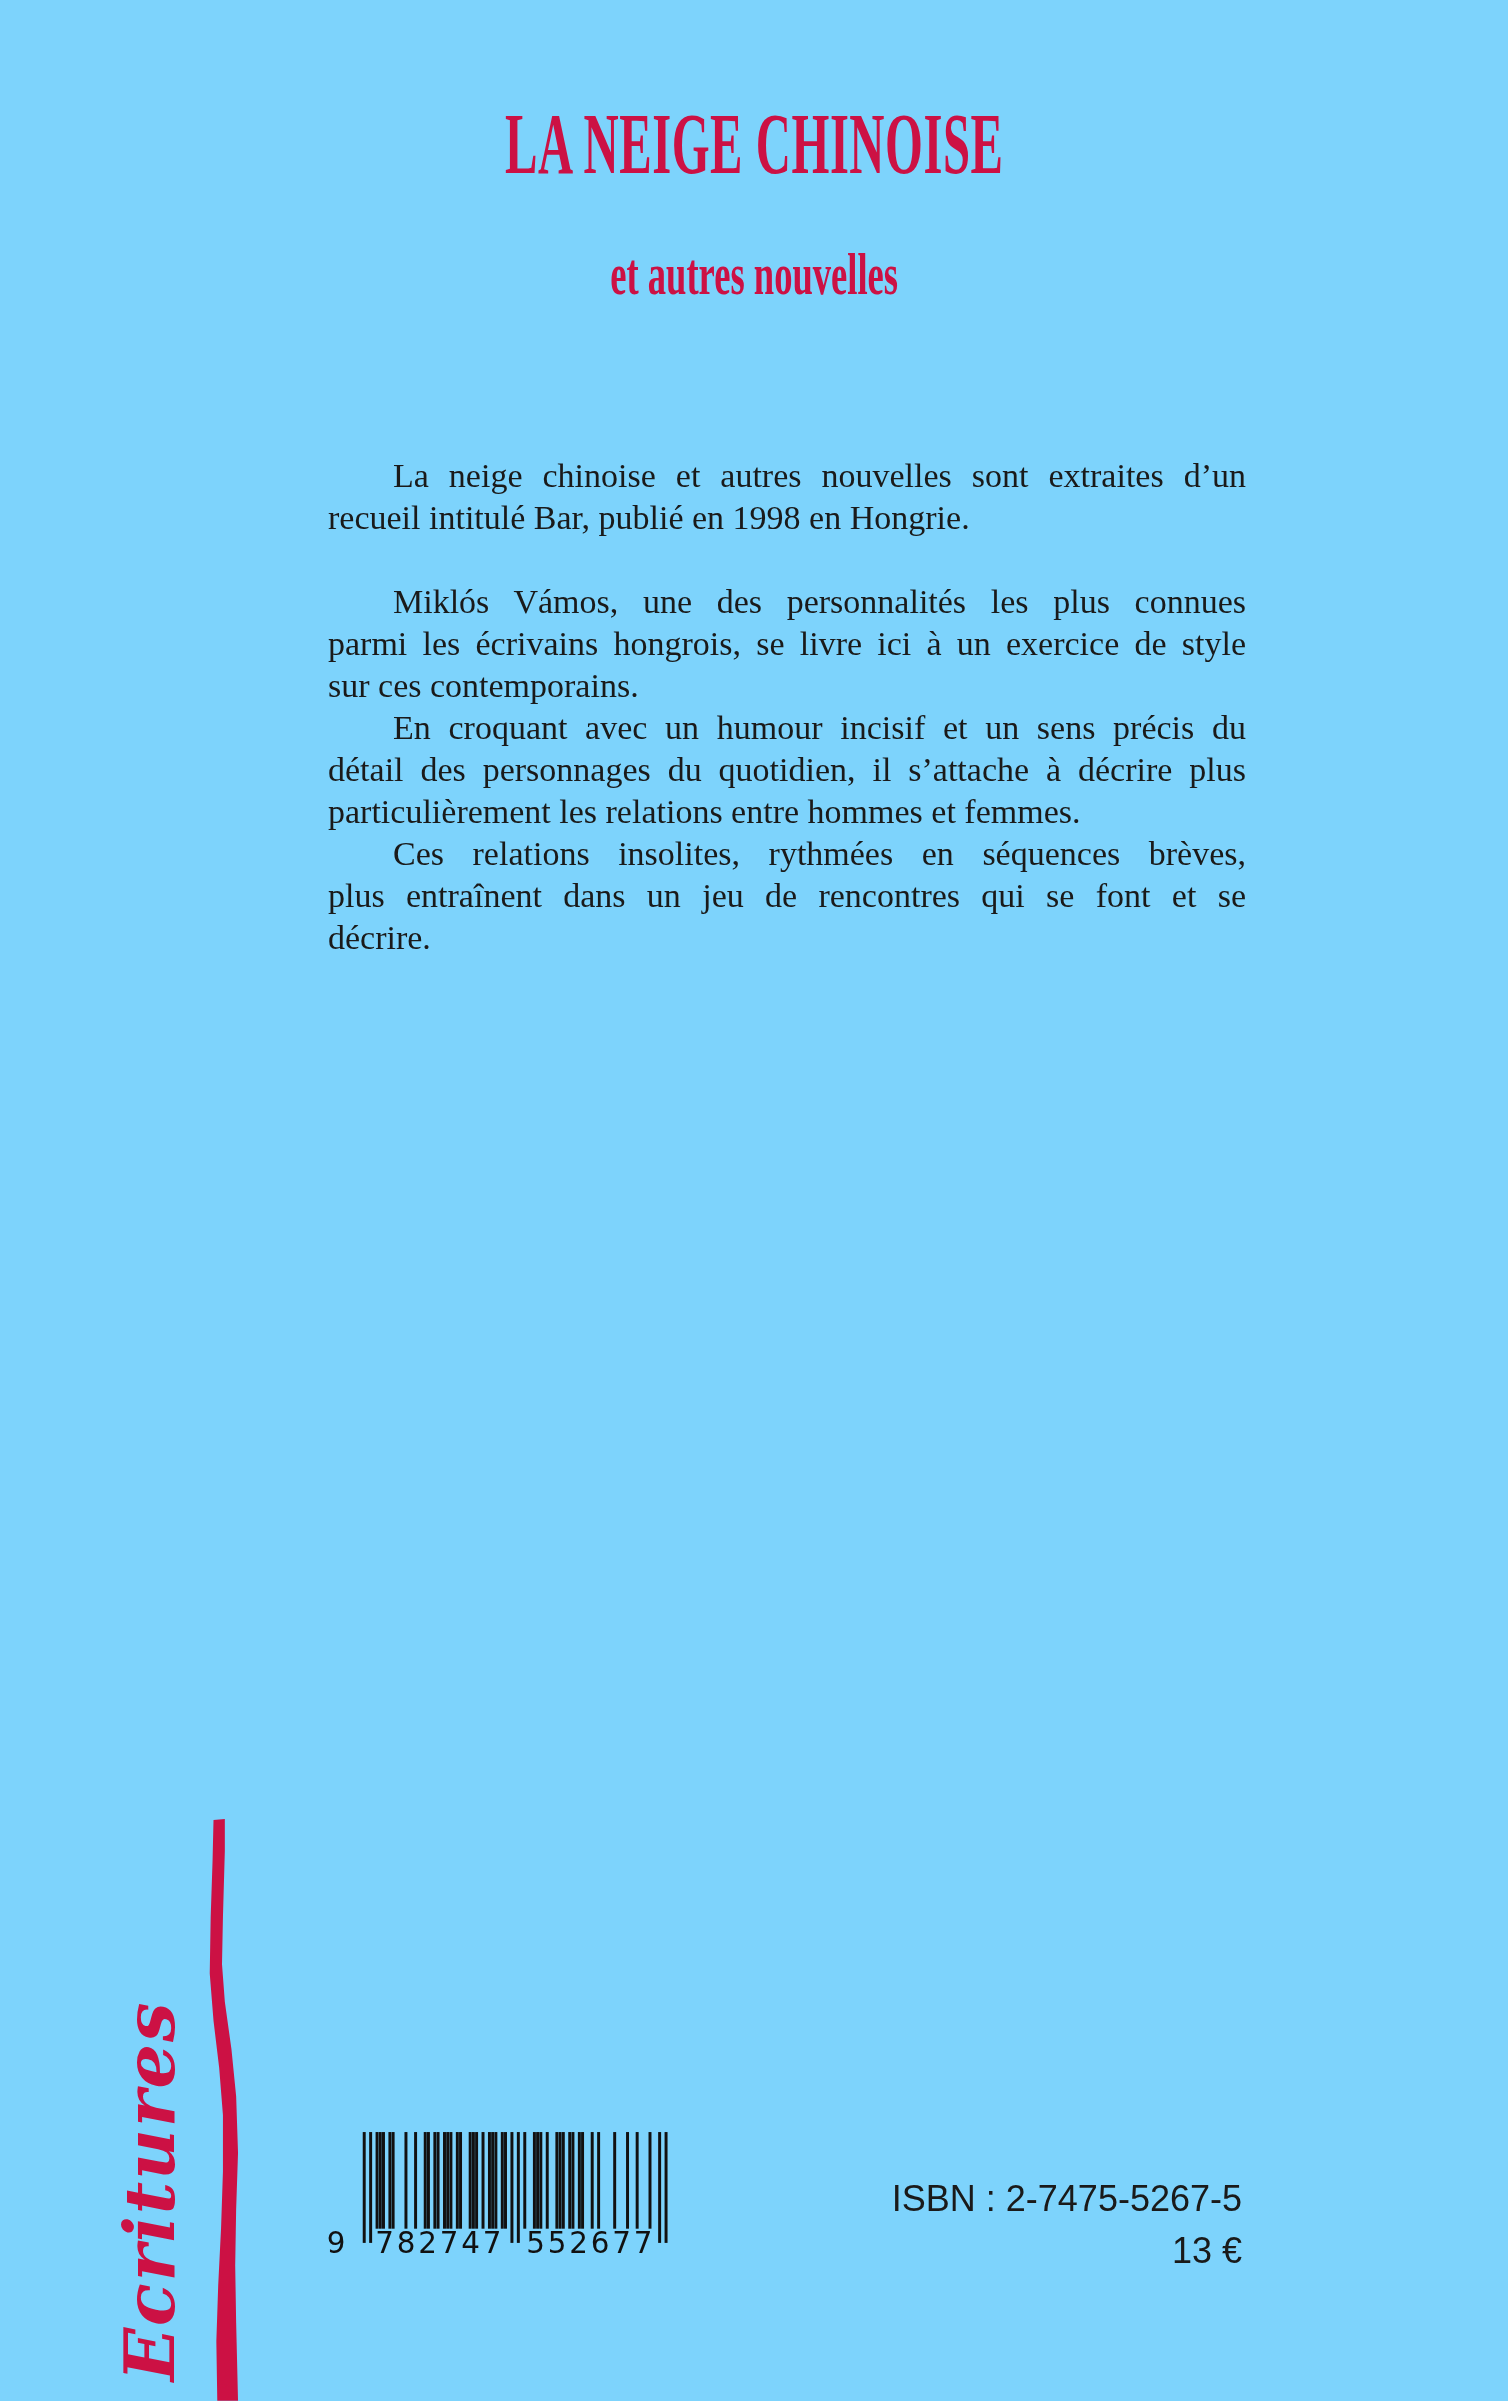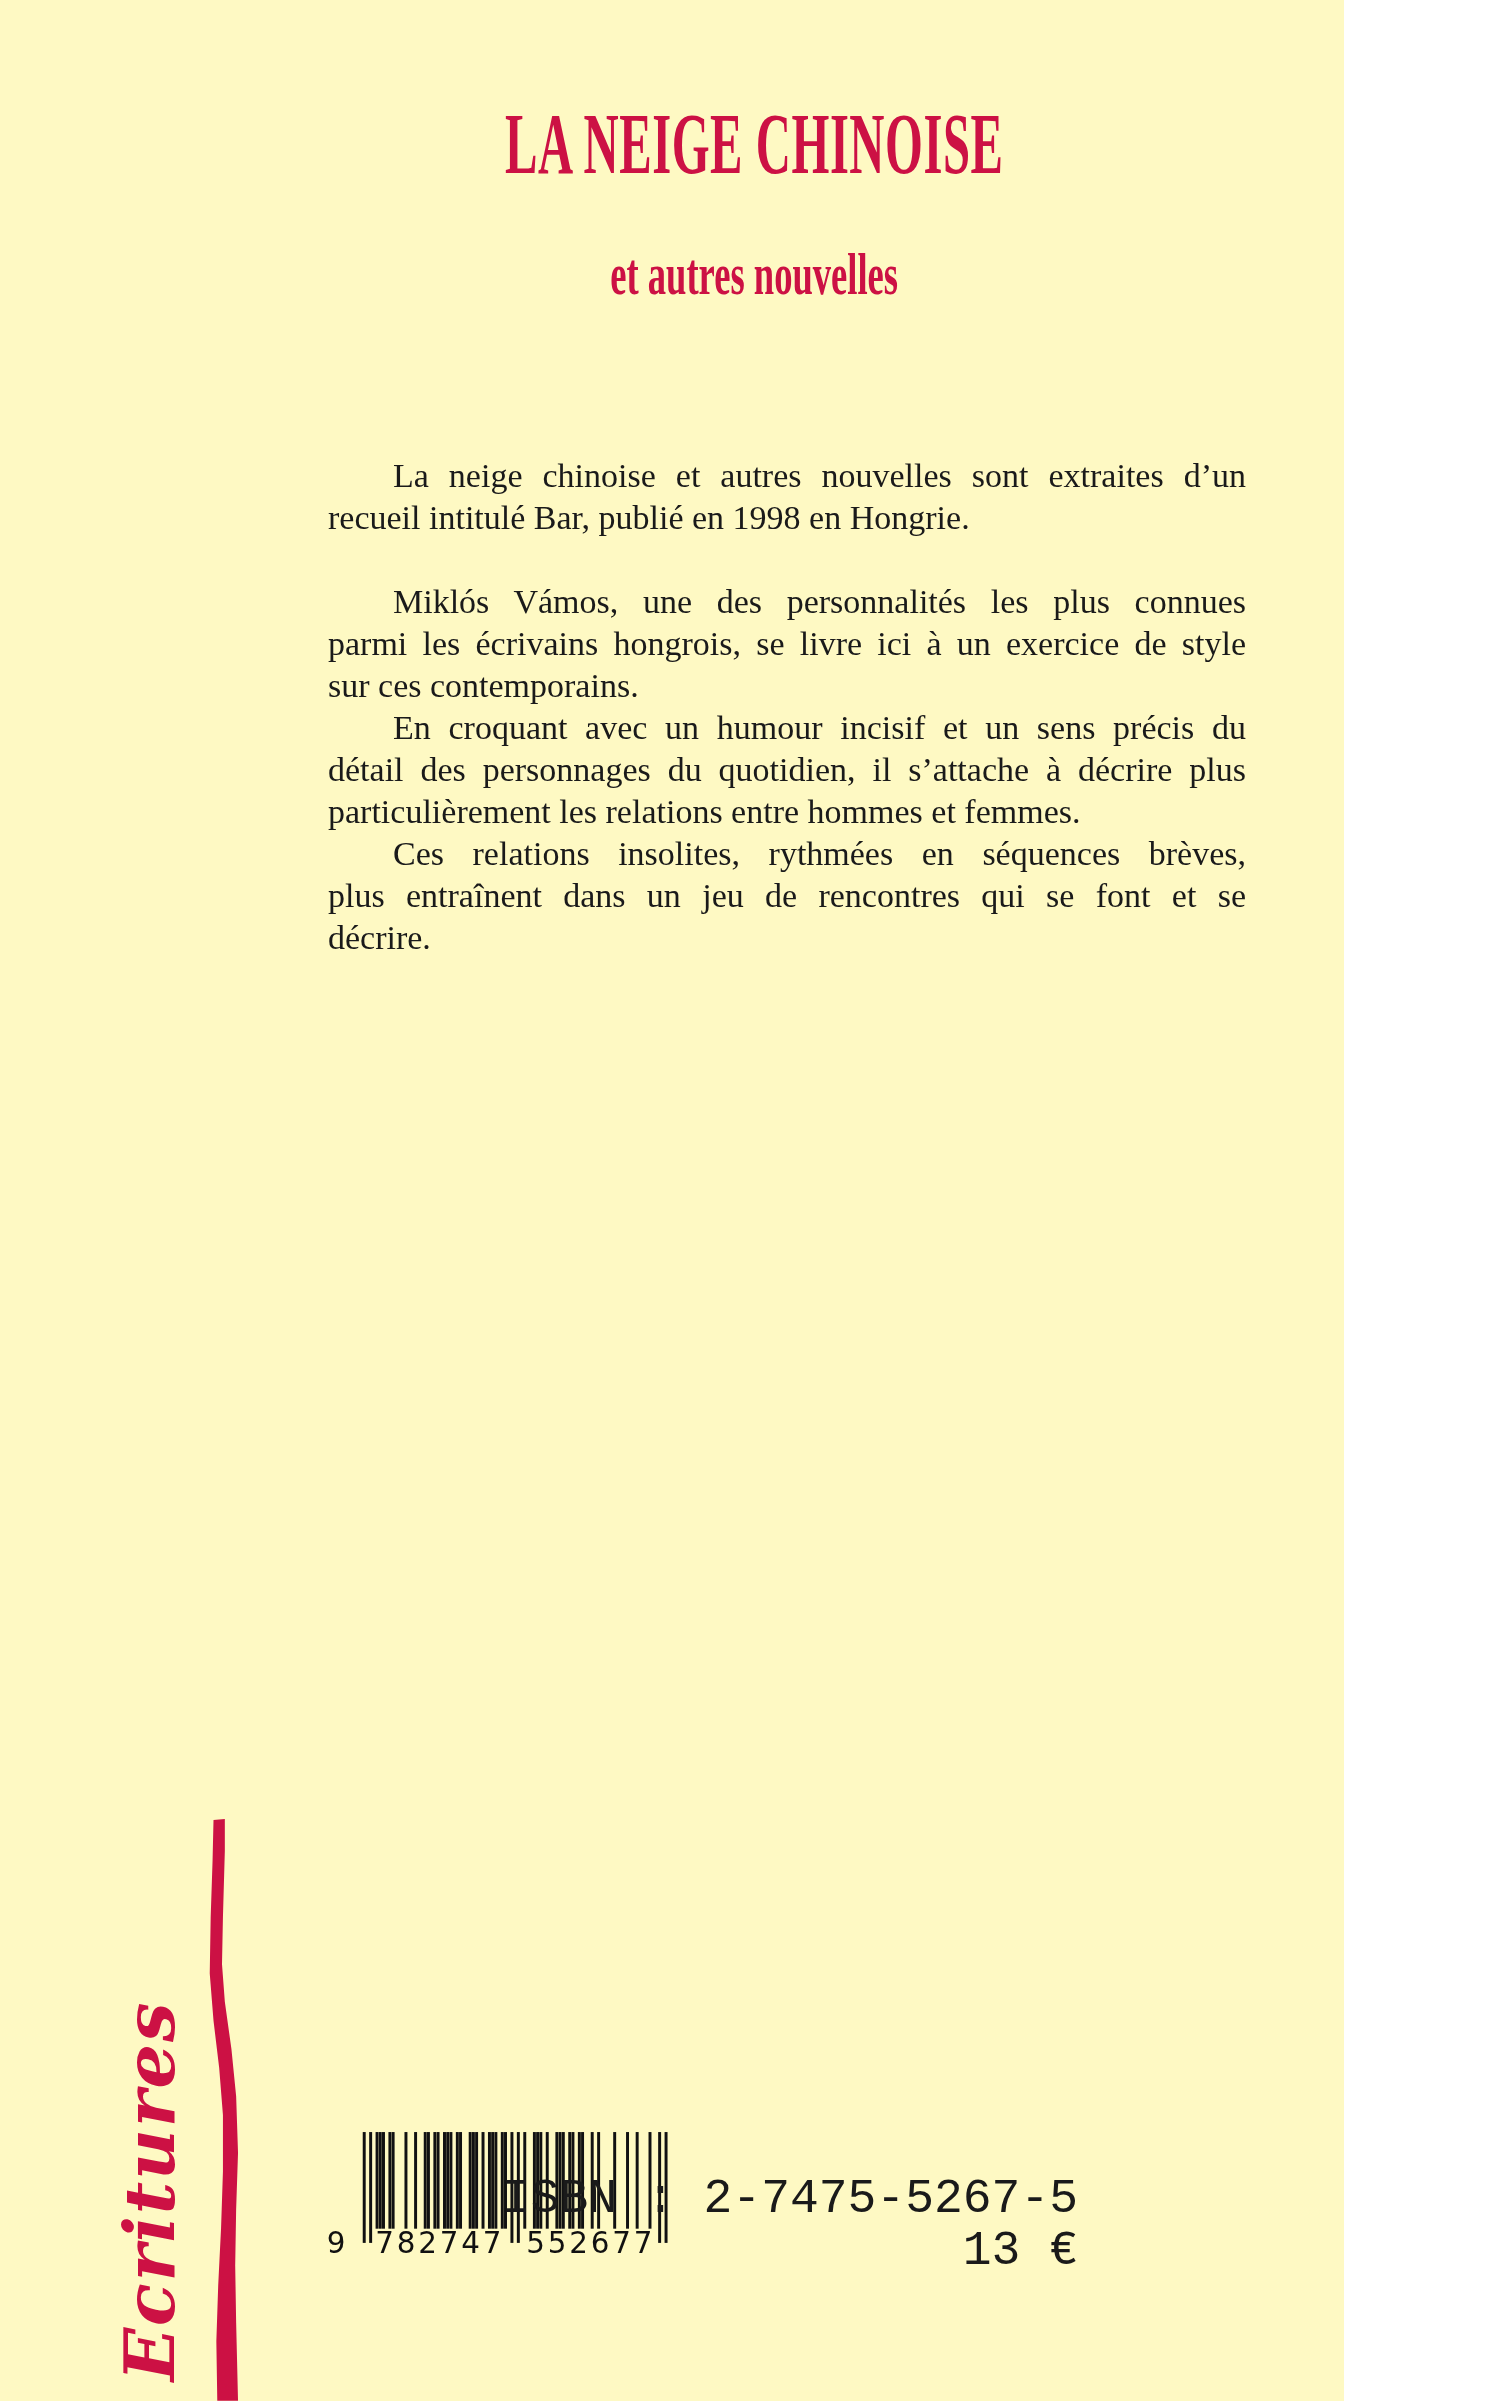--- a/index.html
+++ b/index.html
@@ -1,36 +1,36 @@
 <!DOCTYPE html>
 <html style="font-size:15px"><head>
 <meta charset="utf-8">
 <style>
   html, body { margin: 0; padding: 0; background: #ffffff; }
   body { width: 1508px; height: 2402px; position: relative; overflow: hidden; }
-  .page { position: absolute; left: 0; top: 0; width: 1344px; height: 2402px; background: #fef9c3; }
+  .page { position: absolute; left: 0; top: 0; width: 1508px; height: 2402px; background: #7dd3fc; }
 
   .title-wrap { position: absolute; left: 0; width: 1508px; text-align: center; }
   .title { display: inline-block; font-family: "Liberation Serif", serif; font-weight: bold;
            color: #cc1144; white-space: nowrap; transform-origin: center center; }
   #title-main { top: 100px; }
   #title-main .title { font-size: 87px; line-height: 87px; transform: scaleX(0.56); letter-spacing: 0.9px; }
   #title-sub { top: 241px; }
   #title-sub .title { font-size: 59px; line-height: 66px; transform: scaleX(0.62); }
 
   .body-text { position: absolute; left: 328px; top: 455px; width: 918px;
                font-family: "Liberation Serif", serif; font-size: 34px; line-height: 42px; color: #1a1a1a; }
   .line { display: block; height: 42px; white-space: nowrap; text-align: justify; text-align-last: justify; }
   .line.last { text-align-last: left; }
   .line.indent { text-indent: 65px; }
   .blank { height: 42px; }
   .it { }
 
   .isbn-block { position: absolute; right: 266px; top: 2173px; text-align: right;
-                font-family: Liberation Mono, monospace; font-size: 48px; color: #1a1a1a; }
+                font-family: Liberation Sans, sans-serif; font-size: 36px; color: #1a1a1a; }
   .isbn-block div { line-height: 52px; height: 52px; white-space: nowrap; }
 
   .barcode { position: absolute; left: 322px; top: 2132px; width: 360px; height: 128px; }
   .barcode svg { display: block; }
 
   .logo-stroke { position: absolute; left: 189px; top: 1812px; width: 66px; height: 590px; }
   .logo-script { position: absolute; left: 112px; top: 1992px; width: 76px; height: 397px; }
   .logo-script .rot { position: absolute; left: 50%; top: 50%; width: 397px; height: 76px;
                       margin-left: -199px; margin-top: -38px; transform: rotate(-90deg);
                       font-family: "DejaVu Serif", serif; font-style: italic; font-weight: bold;

